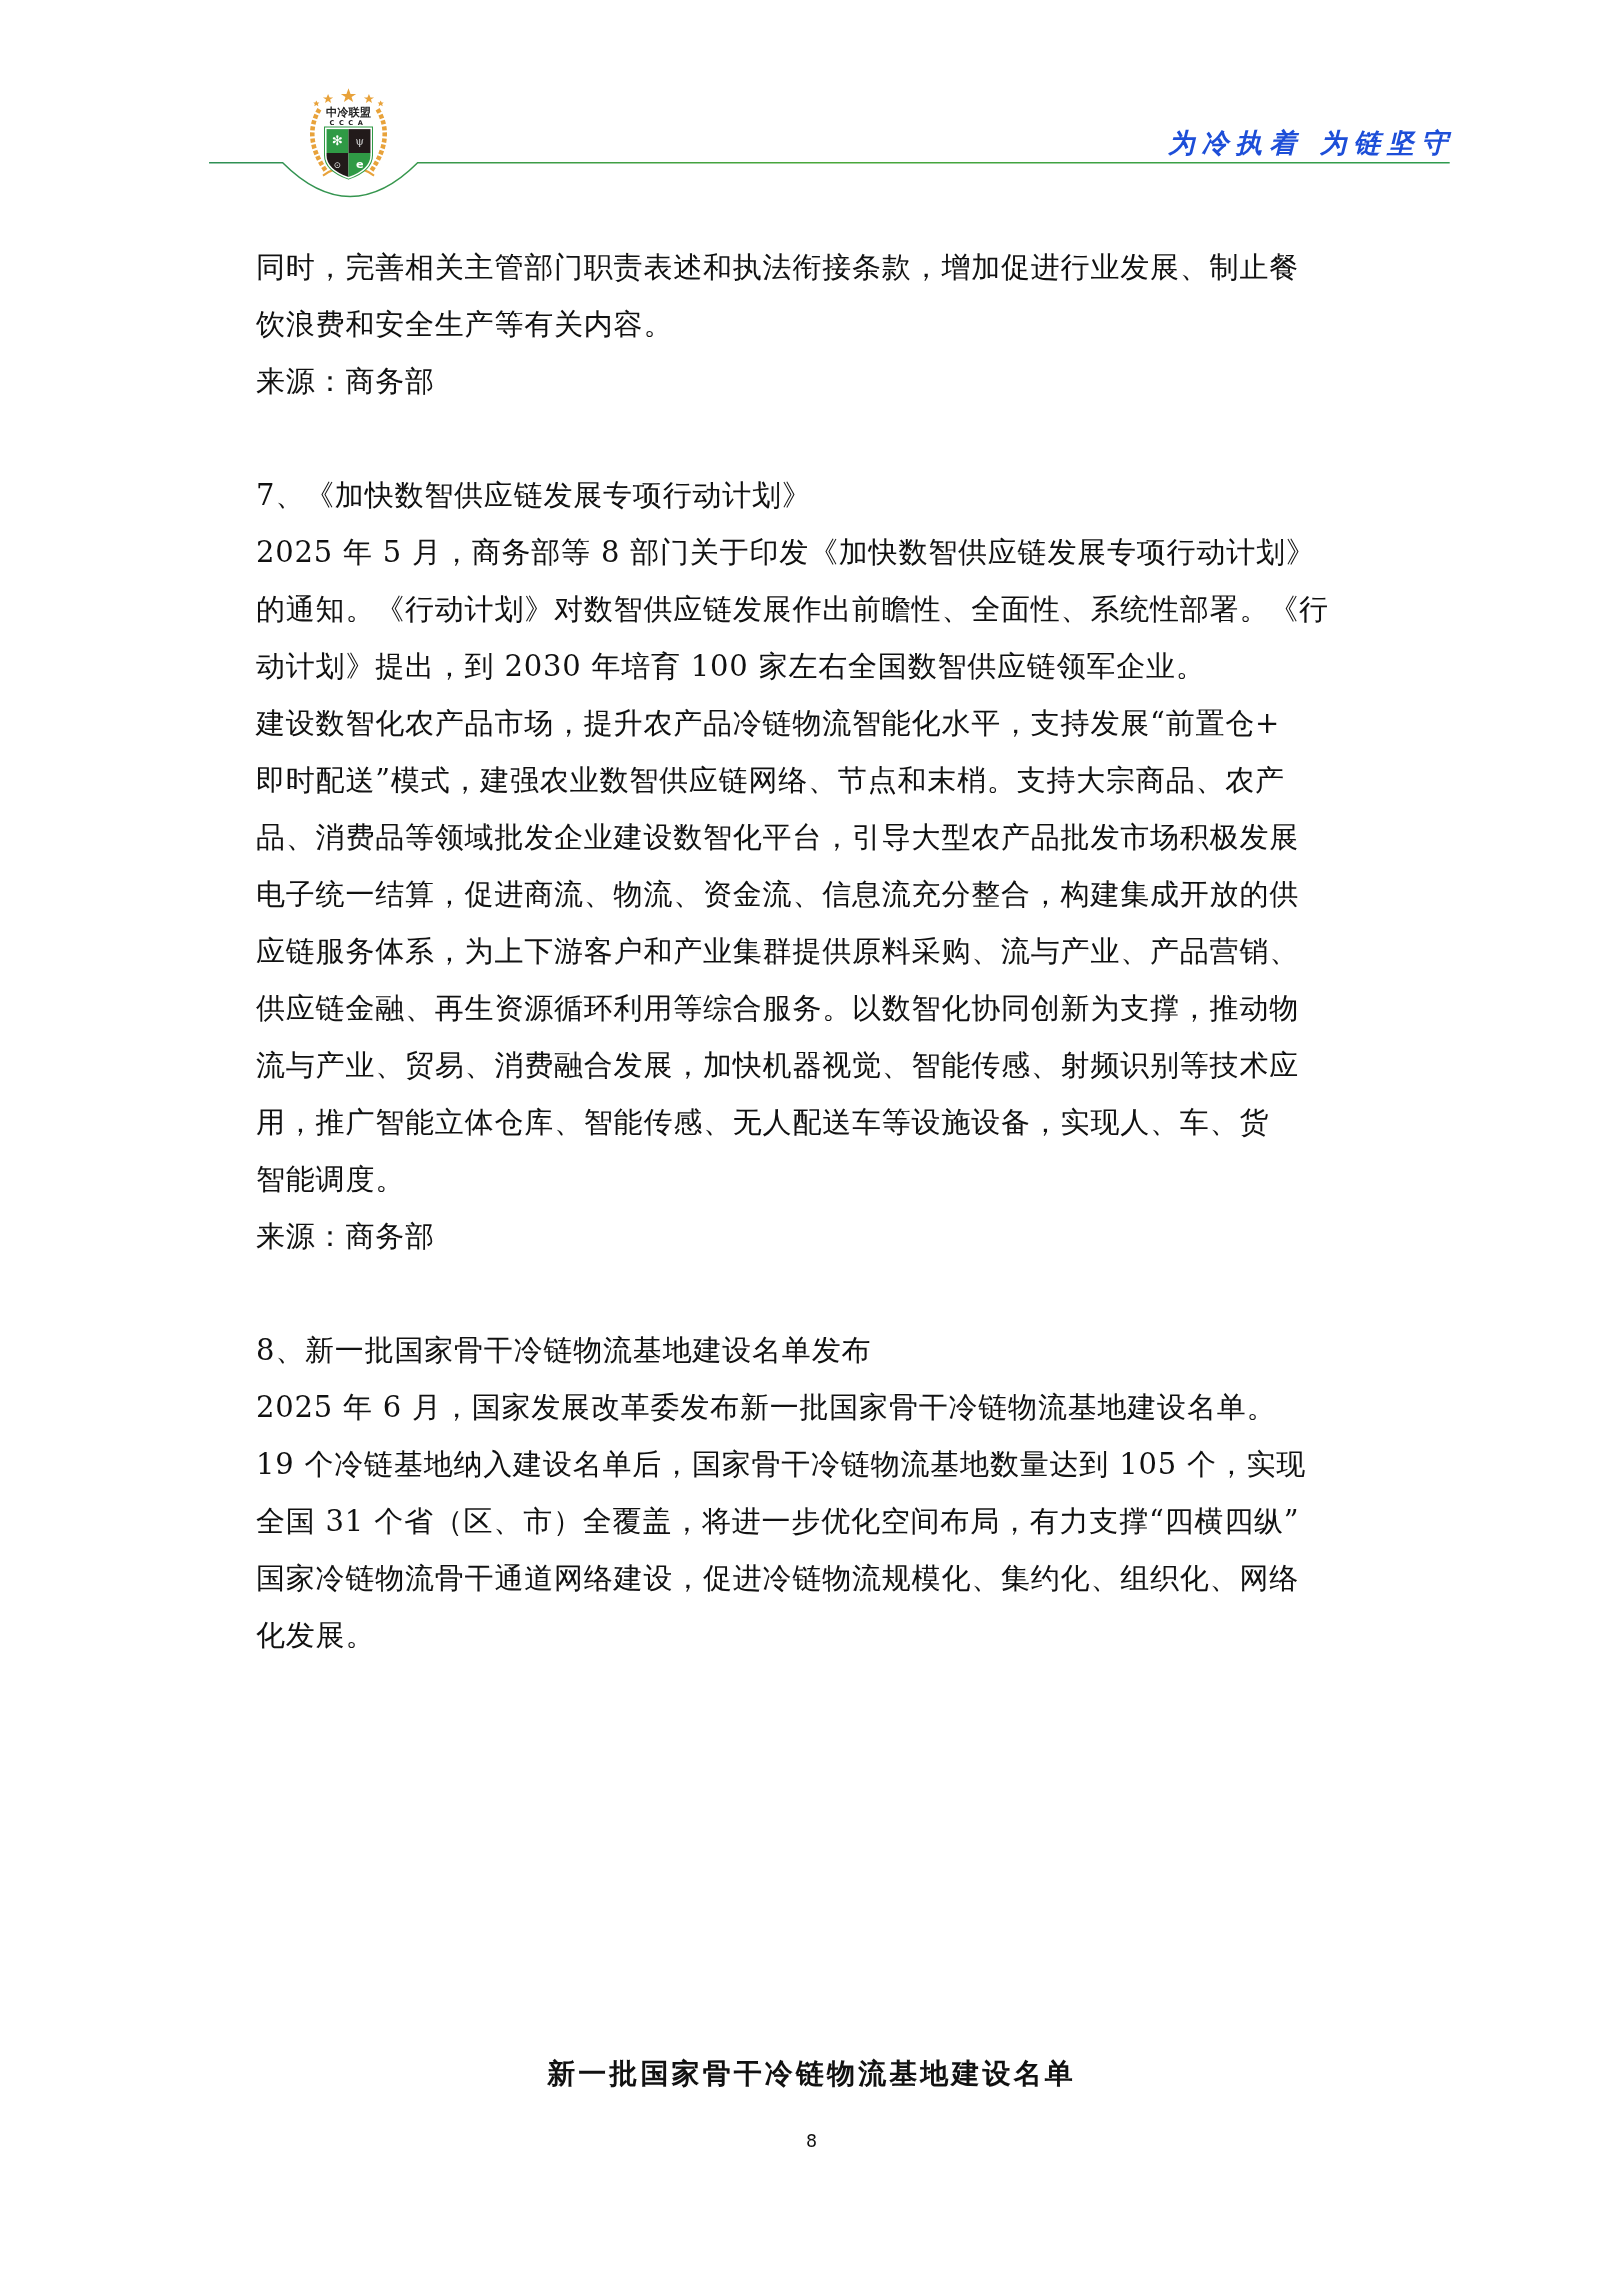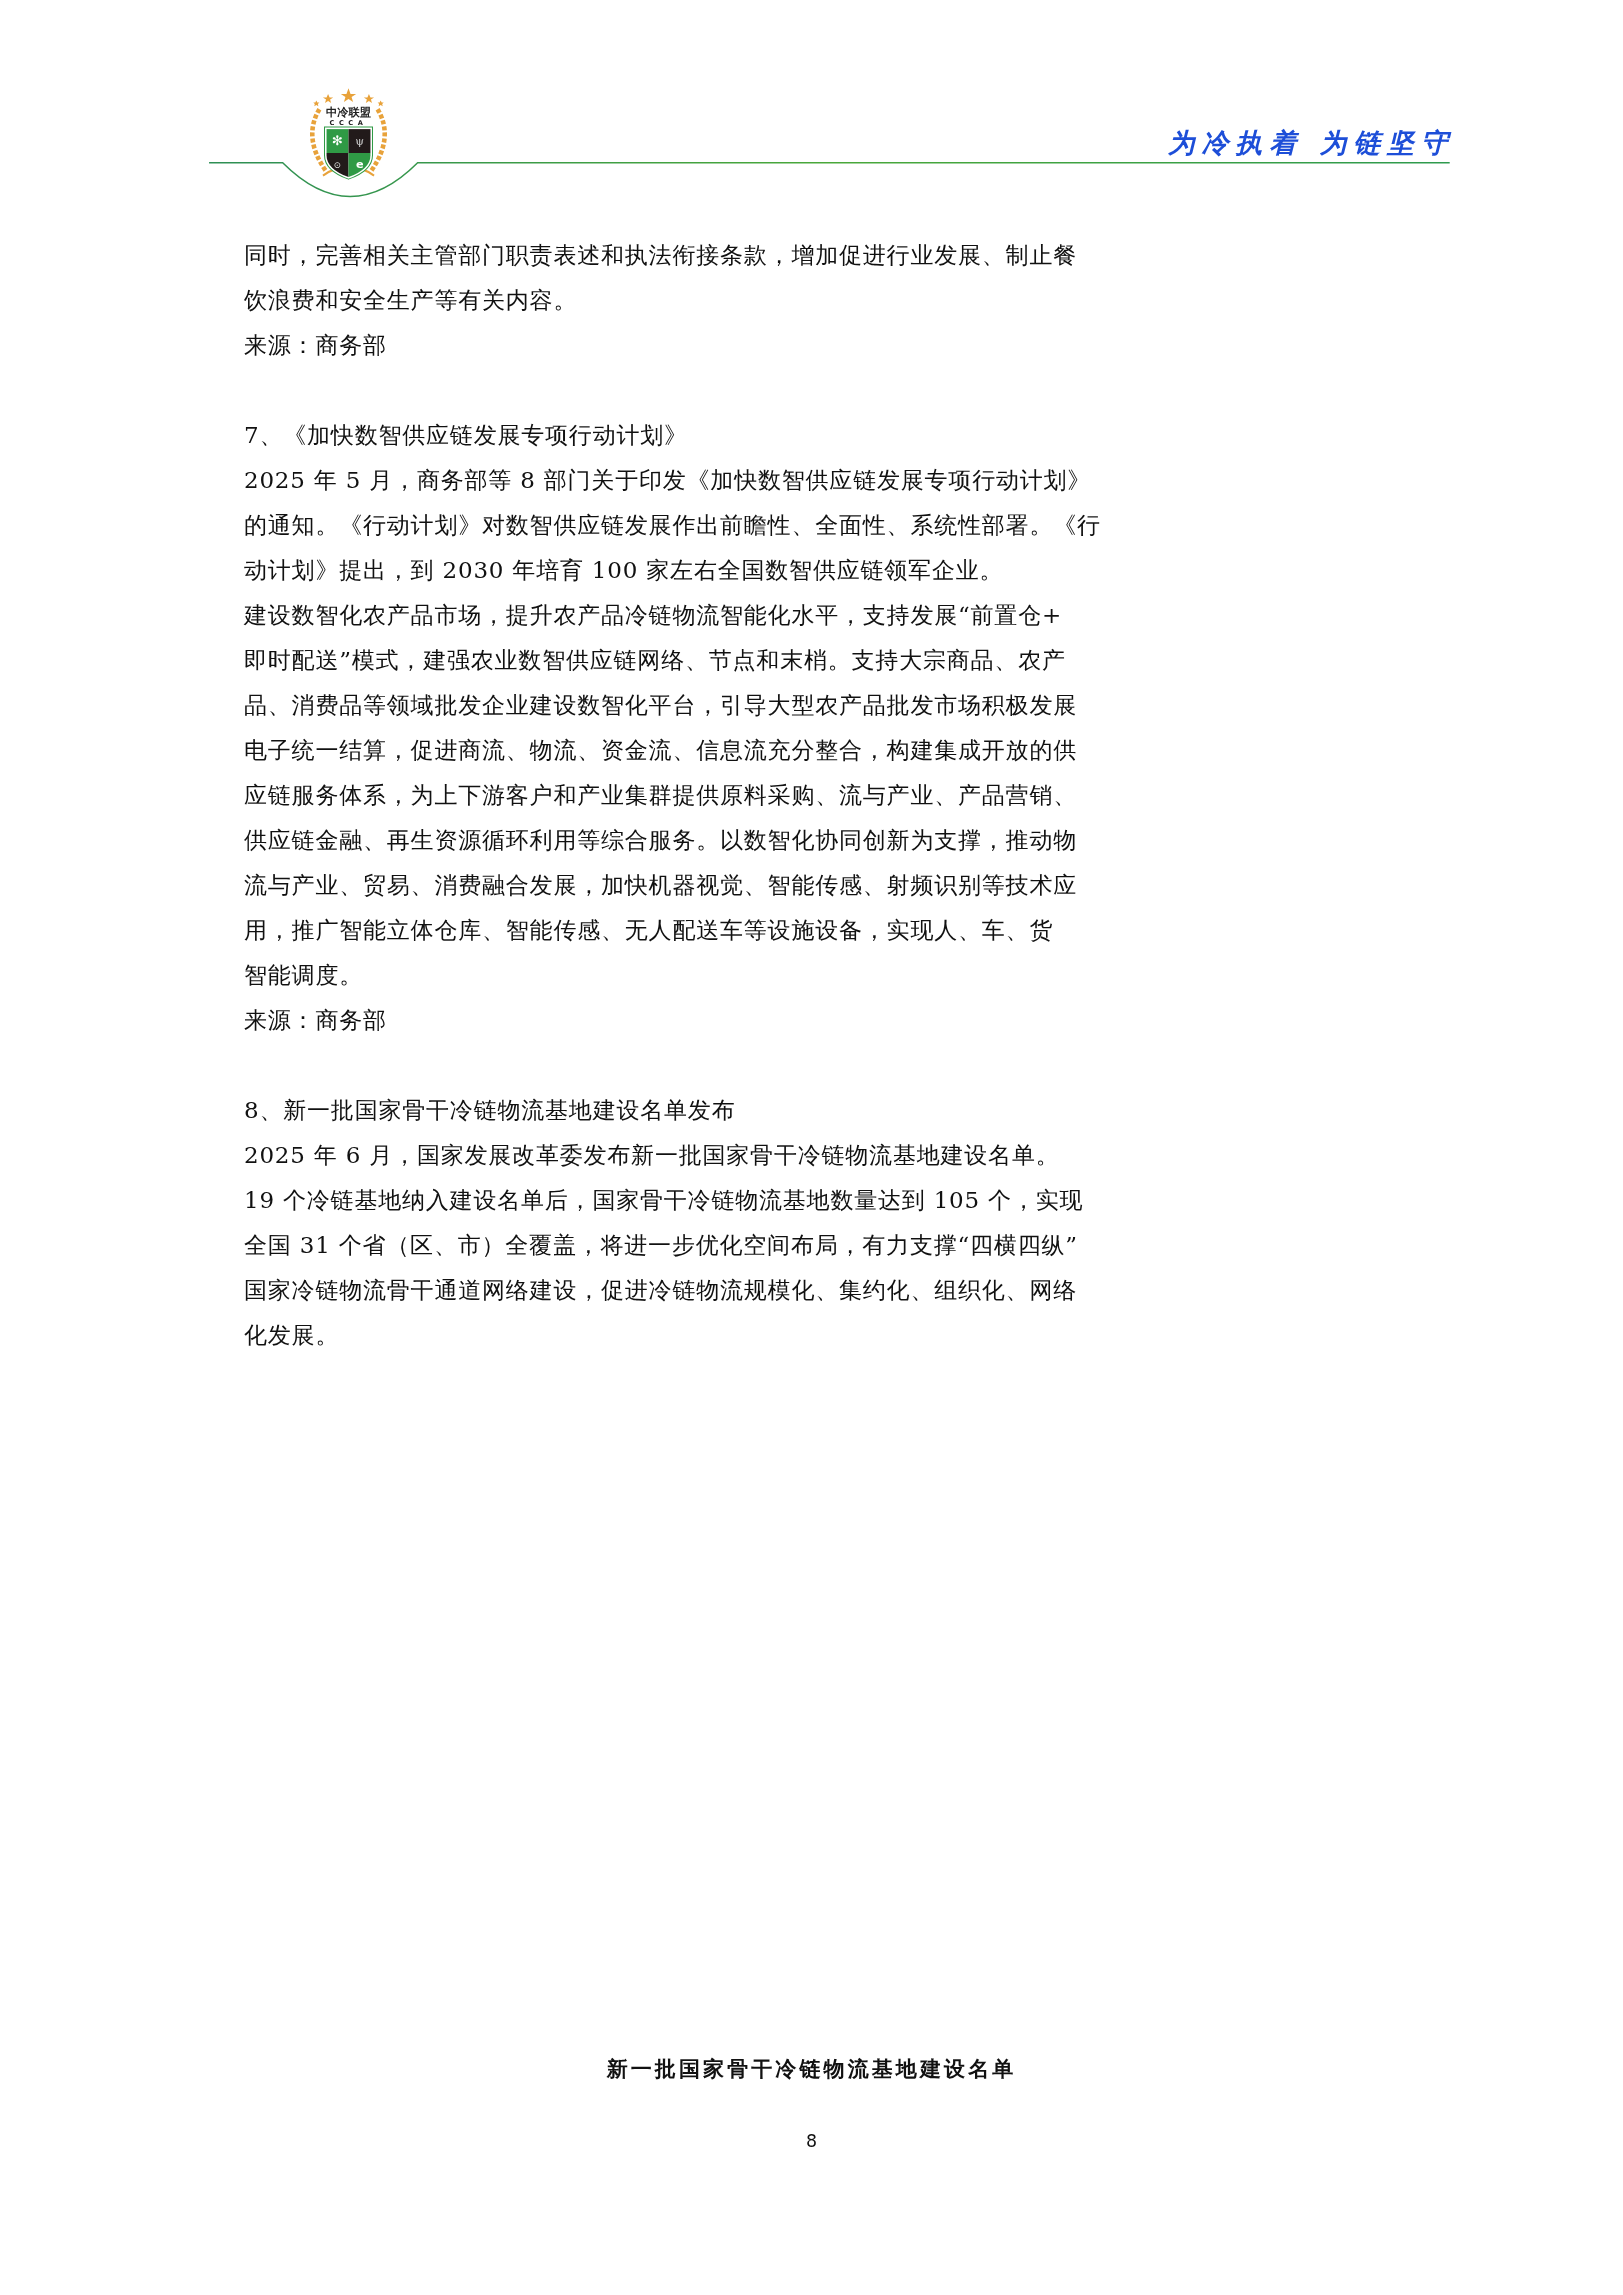--- a/index.html
+++ b/index.html
@@ -12,28 +12,28 @@
     .header svg.rule { position: absolute; left: 0; top: 0; }
     .logo { position: absolute; left: 300px; top: 86px; width: 97px; height: 100px; }
     .slogan {
       position: absolute; left: 1168px; top: 125px;
       font-family: "DejaVu Sans", sans-serif; font-weight: bold; font-style: italic;
       font-size: 26.6px; letter-spacing: 7.2px; color: #1d4ed8;
       white-space: nowrap;
     }
     .content { position: absolute; left: 244px; top: 233px; width: 1140px; }
     .p {
-      font-size: 23px; line-height: 45px; margin: 0;
+      font-size: 29px; line-height: 45px; margin: 12px;
       letter-spacing: 0.8px; white-space: nowrap;
     }
     .heading { font-weight: normal; }
     .gap { height: 45px; }
     .table-title {
       position: absolute; left: 0; width: 1623px; top: 2055px; text-align: center;
-      font-size: 21px; font-weight: bold; letter-spacing: 3.1px;
+      font-size: 28px; font-weight: bold; letter-spacing: 3.1px;
     }
     .page-num {
       position: absolute; left: 0; width: 1623px; top: 2131px; text-align: center;
       font-family: "DejaVu Sans", sans-serif; font-size: 17.4px; color: #111;
     }
   </style>
 </head>
 <body>
 
 <div class="header">

